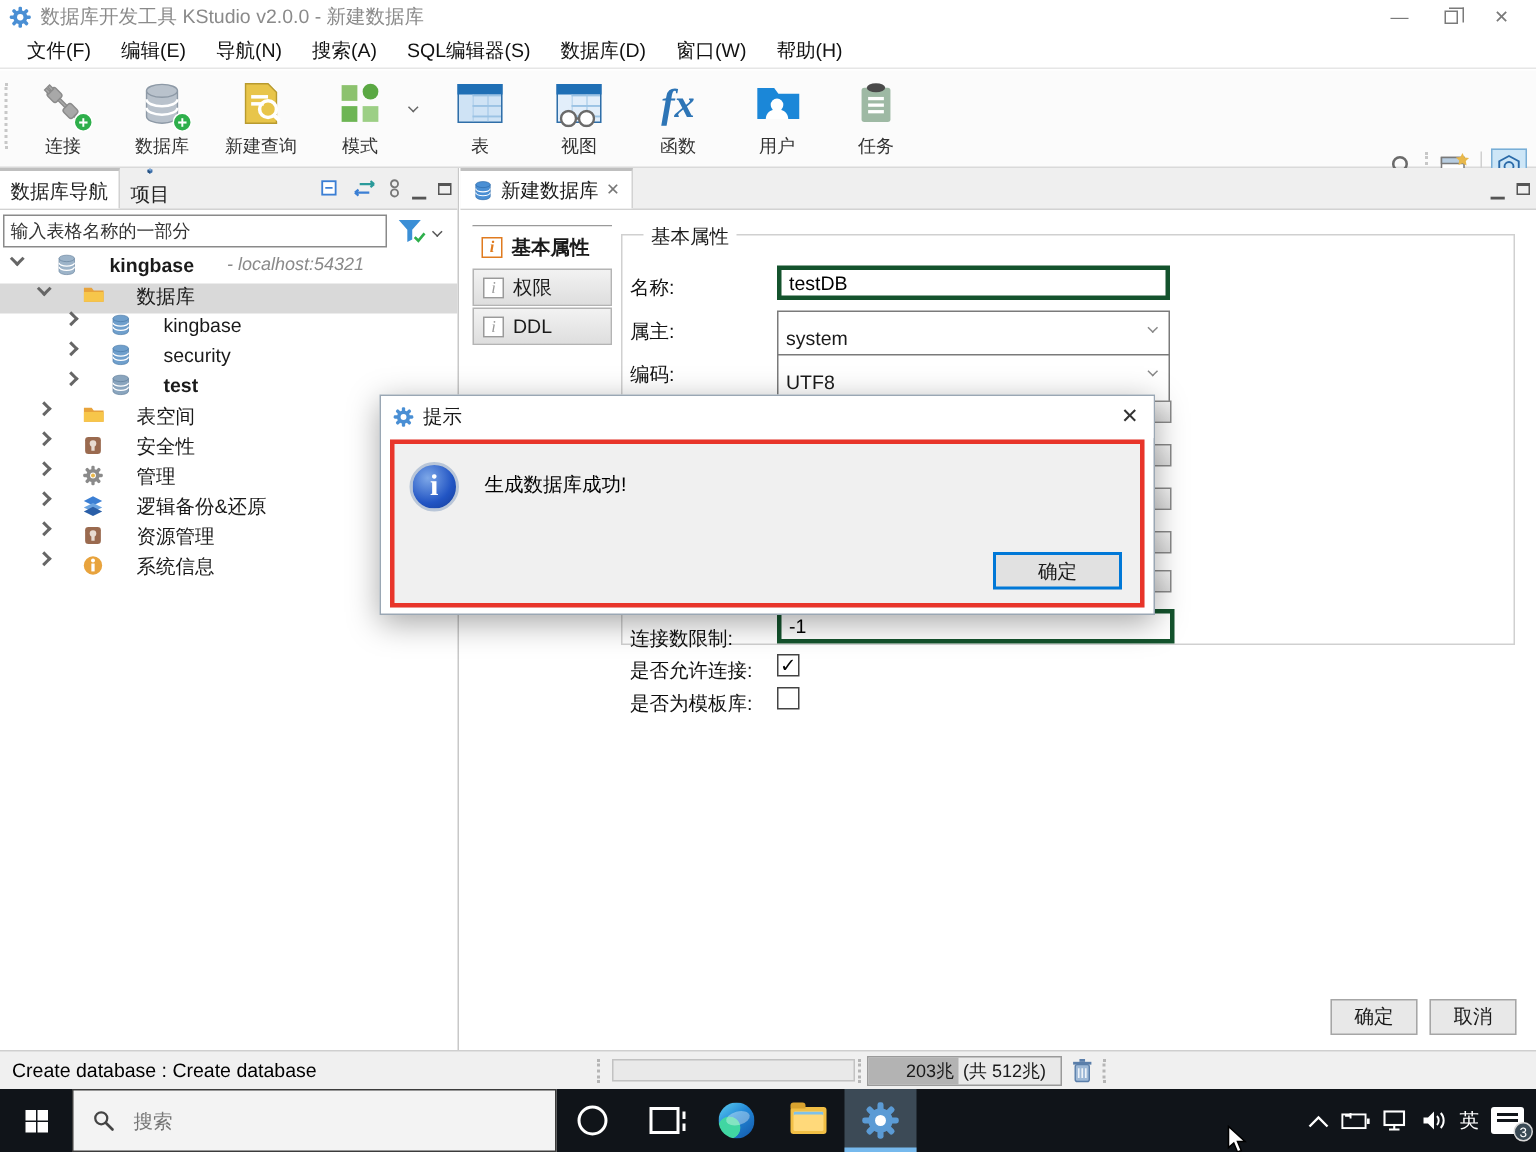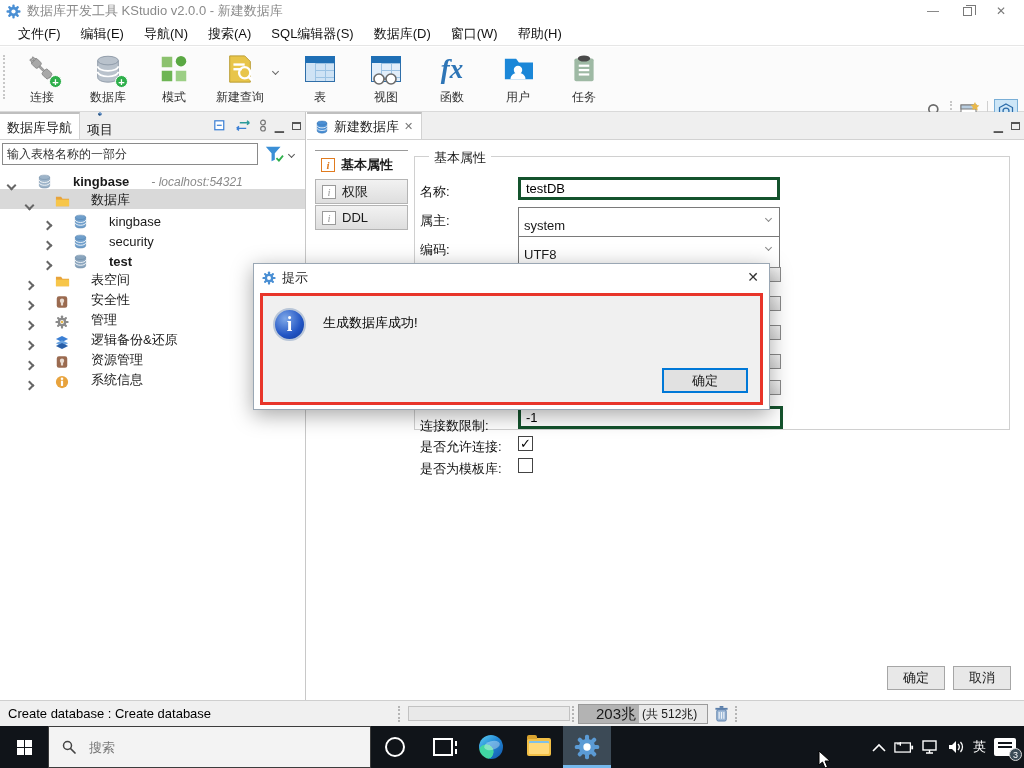--- a/index.html
+++ b/index.html
@@ -55,21 +55,21 @@
   .ptab .x{color:#777;font-size:11px;margin-left:2px;}
   .hdr-icons{position:absolute;right:4px;top:0;height:28px;display:flex;align-items:center;gap:8px;}
   .mini-glyph{color:#555;font-size:12px;line-height:1;}
   .sq{width:9px;height:8px;border:1px solid #555;border-top:2px solid #555;}
 
   .searchrow{position:absolute;left:2px;top:31px;width:302px;height:22px;display:flex;align-items:center;}
   .searchbox{width:256px;height:22px;border:1px solid #8a8a8a;background:#fff;font-size:12px;color:#444;padding:0 4px;font-family:inherit;}
   .searchbox::placeholder{color:#333;opacity:1;}
 
   .tree{position:absolute;left:0;top:57px;width:100%;}
-  .trow{height:20px;display:flex;align-items:flex-end;font-size:13px;white-space:nowrap;gap:17px;}
+  .trow{height:20px;display:flex;align-items:flex-start;font-size:13px;white-space:nowrap;gap:17px;}
   .trow.sel{background:#d9d9d9;}
   .trow .arr{width:14px;display:flex;justify-content:center;}
   .trow .ticon{width:16px;height:15px;margin:0 4px 0 1px;display:flex;align-items:center;justify-content:center;}
   .d0{padding-left:4px;} .d1{padding-left:22px;} .d2{padding-left:40px;}
   .suffix{color:#8a8a8a;font-style:italic;margin-left:5px;font-size:12px;}
   .bold{font-weight:bold;}
 
   
   .editor{left:307px;top:112px;width:717px;height:588px;background:#fff;}
   .etab{display:flex;align-items:center;gap:5px;padding:0 8px;font-size:13px;background:#fff;border-right:1px solid #d2d2d2;border-top:2px solid #bfbfbf;}
@@ -98,21 +98,21 @@
      background:radial-gradient(circle at 35% 30%,#7ea8e8,#2255c4 60%,#123a96);border:2px solid #b9c6d8;color:#fff;
      font-family:"Liberation Serif",serif;font-weight:bold;font-size:20px;display:flex;align-items:center;justify-content:center;}
   .dlg-msg{position:absolute;left:60px;top:18px;font-size:13px;color:#000;}
   .dlg-ok{position:absolute;right:12px;bottom:9px;width:86px;height:25px;background:#e1e1e1;border:2px solid #0078d7;font-size:13px;display:flex;align-items:center;justify-content:center;}
 
   
   .statusbar{left:0;top:700px;width:1024px;height:26px;background:#f0f0f0;border-top:1px solid #cfcfcf;font-size:13px;}
   .sb-text{position:absolute;left:8px;top:5px;color:#000;}
   .sb-dots{position:absolute;width:3px;height:16px;top:5px;border-left:2px dotted #b5b5b5;}
   .mem{position:absolute;left:578px;top:3px;width:130px;height:20px;border:1px solid #9a9a9a;background:#e9e9e9;display:flex;align-items:center;}
-  .mem-used{height:100%;background:#b3b3b3;display:flex;align-items:center;justify-content:flex-end;padding-right:3px;width:60px;font-size:15px;}
+  .mem-used{height:100%;background:#b3b3b3;display:flex;align-items:center;justify-content:flex-end;padding-right:3px;width:60px;font-size:12px;}
   .mem-free{padding-left:3px;font-size:12px;}
 
   
   .taskbar{left:0;top:726px;width:1024px;height:42px;background:#101419;z-index:60;display:flex;align-items:center;}
   .startbtn{width:48px;height:42px;display:flex;align-items:center;justify-content:center;}
   .winlogo{width:15px;height:15px;display:grid;grid-template-columns:7px 7px;grid-template-rows:7px 7px;gap:1px;}
   .winlogo div{background:#fff;}
   .tb-search{width:323px;height:42px;background:#f3f3f3;border:1px solid #3c3c3c;display:flex;align-items:center;padding-left:12px;gap:10px;}
   .tb-search input{border:none;background:transparent;font-size:13px;color:#222;width:250px;font-family:inherit;}
   .task-ic{width:48px;height:42px;display:flex;align-items:center;justify-content:center;position:relative;}
@@ -234,41 +234,41 @@
         <svg width="30" height="30" color="#b9c2cc">
             <use href="#sym-db" fill="#b9c2cc" stroke="#8d99a6"></use>
           </svg>
         <span class="badge-plus">+</span>
       </div>
       <span class="lbl">数据库</span>
     </div>
 
     <div class="tb-btn">
       <div class="ic">
-        <svg width="28" height="28" viewBox="0 0 32 32">
-          <rect x="2" y="2" width="12" height="12" fill="#8cc26e"></rect>
-          <circle cx="24" cy="7" r="6" fill="#5aa843"></circle>
-          <rect x="2" y="18" width="12" height="12" fill="#6db554"></rect>
-          <rect x="18" y="18" width="12" height="12" fill="#9ccf85"></rect>
-        </svg>
-      </div>
-      <span class="lbl">模式</span>
-    </div>
-
-    <div class="tb-btn">
-      <div class="ic">
         <svg width="30" height="30" viewBox="0 0 32 32">
           <path d="M5 2h16l6 6v22H5z" fill="#e8c54a" stroke="#b89a2e"></path>
           <rect x="9" y="10" width="12" height="2.5" fill="#fff"></rect>
           <rect x="9" y="15" width="9" height="2.5" fill="#fff"></rect>
           <circle cx="21" cy="20" r="6" fill="none" stroke="#fff" stroke-width="2.5"></circle>
           <path d="M25 24l4 4" stroke="#fff" stroke-width="3"></path>
         </svg>
       </div>
       <span class="lbl">新建查询</span>
+    </div>
+
+    <div class="tb-btn">
+      <div class="ic">
+        <svg width="28" height="28" viewBox="0 0 32 32">
+          <rect x="2" y="2" width="12" height="12" fill="#8cc26e"></rect>
+          <circle cx="24" cy="7" r="6" fill="#5aa843"></circle>
+          <rect x="2" y="18" width="12" height="12" fill="#6db554"></rect>
+          <rect x="18" y="18" width="12" height="12" fill="#9ccf85"></rect>
+        </svg>
+      </div>
+      <span class="lbl">模式</span>
     </div>
     <div class="tb-drop"><span class="chev small down"></span></div>
 
     <div class="tb-btn">
       <div class="ic">
           <div class="grid-table"></div>
         </div>
       <span class="lbl">表</span>
     </div>
 

